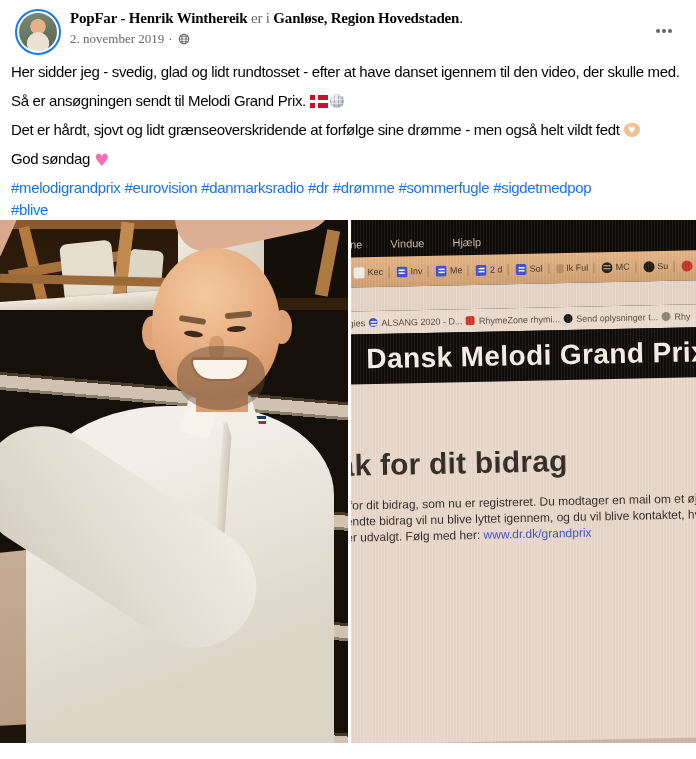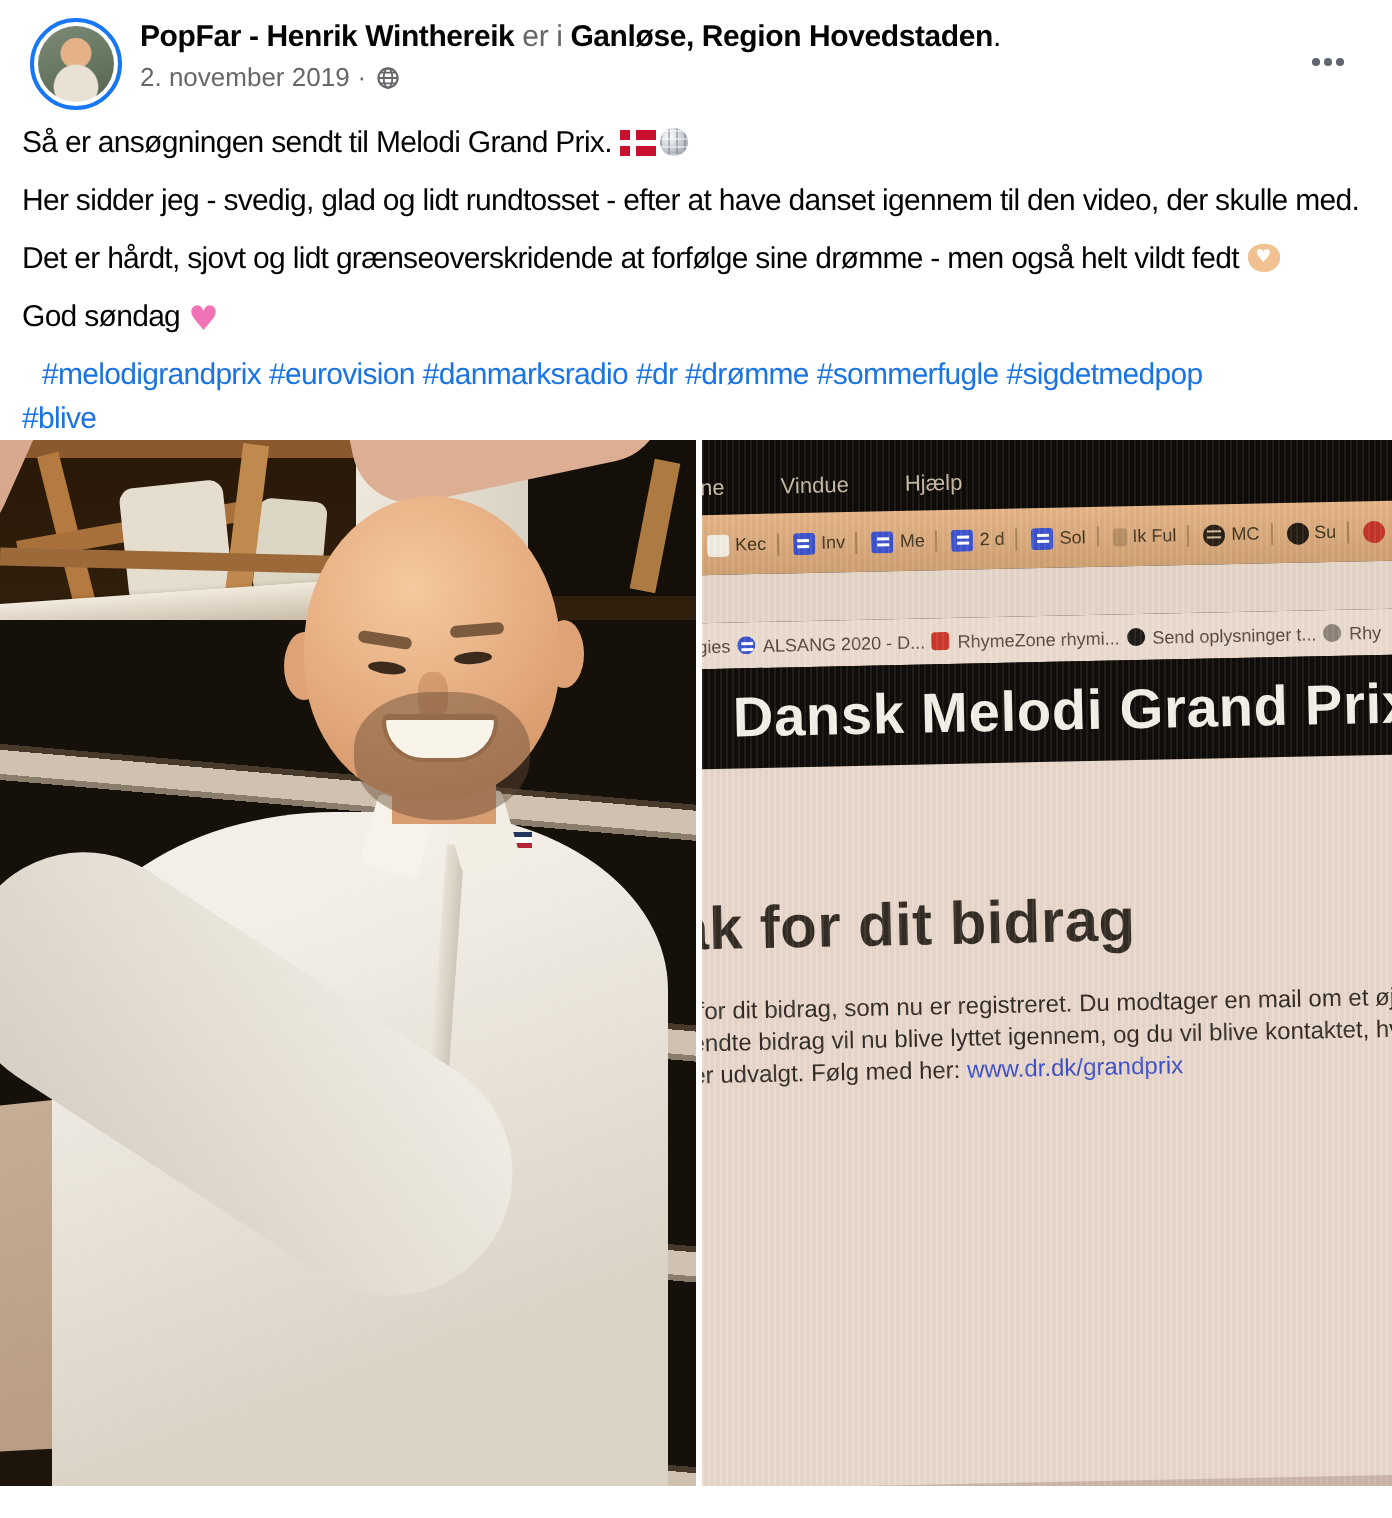--- a/index.html
+++ b/index.html
@@ -8,38 +8,38 @@
 
   
   .hdr { display:flex; align-items:flex-start; padding:9px 16px 0 15px; }
   .avatar-ring { width:46px; height:46px; border-radius:50%; border:2px solid #1877F2;
                  padding:2px; flex:0 0 auto; cursor:pointer; }
   .avatar-img { width:100%; height:100%; border-radius:50%;
     background:
       radial-gradient(circle at 50% 80%, #e9e2d4 0 30%, transparent 32%),
       radial-gradient(circle at 50% 36%, #e5b188 0 24%, transparent 26%),
       linear-gradient(160deg,#7c8a76,#55654f); }
-  .hdr-text { margin-left:9px; flex:1; }
+  .hdr-text { margin-left:9px; flex:1;font-family:Liberation Serif, serif; }
   .name-line { font-size:15px; line-height:19px; color:#050505; letter-spacing:-.2px; }
   .name-line b { font-weight:700; cursor:pointer; }
   .name-line .ctx { color:#65676B; font-weight:400; }
   .meta-line { margin-top:3px; font-size:13px; color:#65676B; display:flex; align-items:center; gap:4px; }
   .meta-line .globe { display:inline-flex; margin-left:1px; }
   .more-btn { width:32px; height:32px; border:none; background:transparent; border-radius:50%;
               display:flex; align-items:center; justify-content:center; gap:2.5px; cursor:pointer; margin-top:6px; }
   .more-btn i { width:3.8px; height:3.8px; border-radius:50%; background:#606770; }
 
   
   .body-text { padding:7px 12px 0 11px; font-size:15px; line-height:20px; color:#050505;
                letter-spacing:-.35px; }
   .body-text p { margin:0 0 9px; }
   .tags { color:#1B74E4; cursor:pointer; }
   .tags span { margin-right:4px; }
   .tags p { margin:0; }
-  .tags p:first-child { margin-bottom:2px;margin-left:10px; }
+  .tags p:first-child { margin-bottom:2px; }
 
   
   .emj { display:inline-block; vertical-align:-2px; }
   .e-flag { width:18px; height:13px; margin-left:4px;
     background-image:
       linear-gradient(transparent 0 5px, #fff 5px 8px, transparent 8px),
       linear-gradient(90deg, transparent 0 5px, #fff 5px 8px, transparent 8px);
     background-color:#C8102E; }
   .e-ball { width:14px; height:14px; border-radius:50%; margin-left:2px;
     background-image:
@@ -183,22 +183,22 @@
       </div>
     </div>
     <button class="more-btn">
         <i></i>
         <i></i>
         <i></i>
       </button>
   </div>
 
   <div class="body-text">
+    <p>Her sidder jeg - svedig, glad og lidt rundtosset - efter at have danset igennem til den video, der skulle med.</p>
     <p><span>Så er ansøgningen sendt til Melodi Grand Prix.</span><span class="emj e-flag"></span><span class="emj e-ball"></span></p>
-    <p>Her sidder jeg - svedig, glad og lidt rundtosset - efter at have danset igennem til den video, der skulle med.</p>
     <p><span>Det er hårdt, sjovt og lidt grænseoverskridende at forfølge sine drømme - men også helt vildt fedt</span><span class="emj e-hands"></span></p>
     <p><span>God søndag</span><span class="e-heart">♥</span></p>
     <div class="tags">
       <p><span>#melodigrandprix</span><span>#eurovision</span><span>#danmarksradio</span><span>#dr</span><span>#drømme</span><span>#sommerfugle</span><span>#sigdetmedpop</span></p>
       <p><span>#blive</span></p>
     </div>
   </div>
 
   <div class="media">
 

